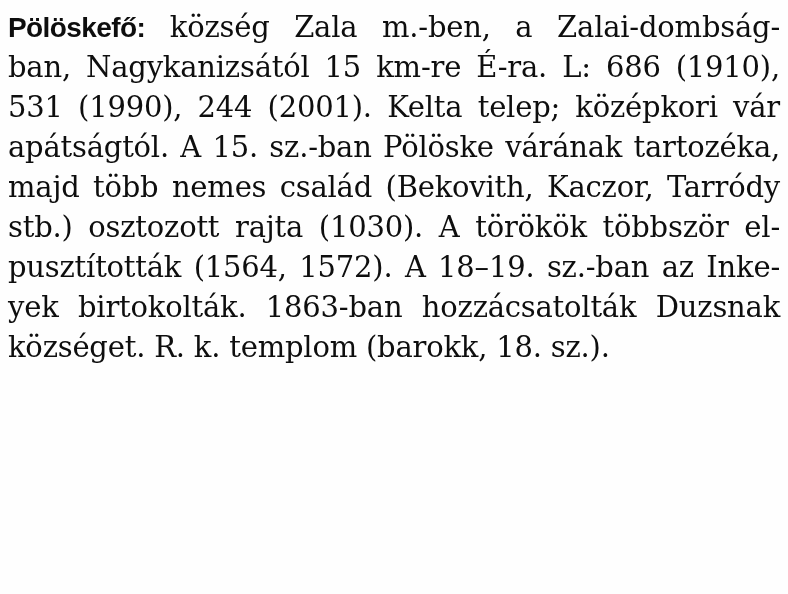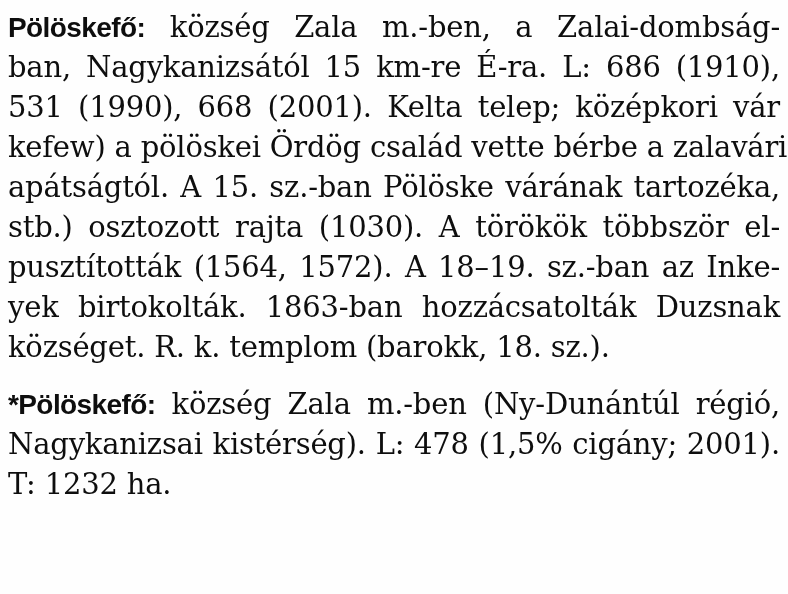--- a/index.html
+++ b/index.html
@@ -48,30 +48,23 @@
 </head>
 <body>
 
 <div class="page">
 
   <div class="entry">
     <div class="line">
       <span class="headword">Pölöskefő:</span><span> község Zala m.-ben, a Zalai-dombság-</span>
     </div>
     <div class="line">ban, Nagykanizsától 15 km-re É-ra. L: 686 (1910),</div>
-    <div class="line">531 (1990), 668 (2001). Kelta telep; középkori vár</div>
-    <div class="line">kefew) a pölöskei Ördög család vette bérbe a zalavári</div>
+    <div class="line">531 (1990), 244 (2001). Kelta telep; középkori vár</div>
     <div class="line">apátságtól. A 15. sz.-ban Pölöske várának tartozéka,</div>
+    <div class="line">majd több nemes család (Bekovith, Kaczor, Tarródy</div>
     <div class="line">stb.) osztozott rajta (1030). A törökök többször el-</div>
     <div class="line">pusztították (1564, 1572). A 18–19. sz.-ban az Inke-</div>
     <div class="line">yek birtokolták. 1863-ban hozzácsatolták Duzsnak</div>
     <div class="line last">községet. R. k. templom (barokk, 18. sz.).</div>
   </div>
 
-  <div class="entry">
-    <div class="line">
-      <span class="headword">*Pölöskefő:</span><span> község Zala m.-ben (Ny-Dunántúl régió,</span>
-    </div>
-    <div class="line">Nagykanizsai kistérség). L: 478 (1,5% cigány; 2001).</div>
-    <div class="line last">T: 1232 ha.</div>
-  </div>
 
 </div>
 
 </body></html>

